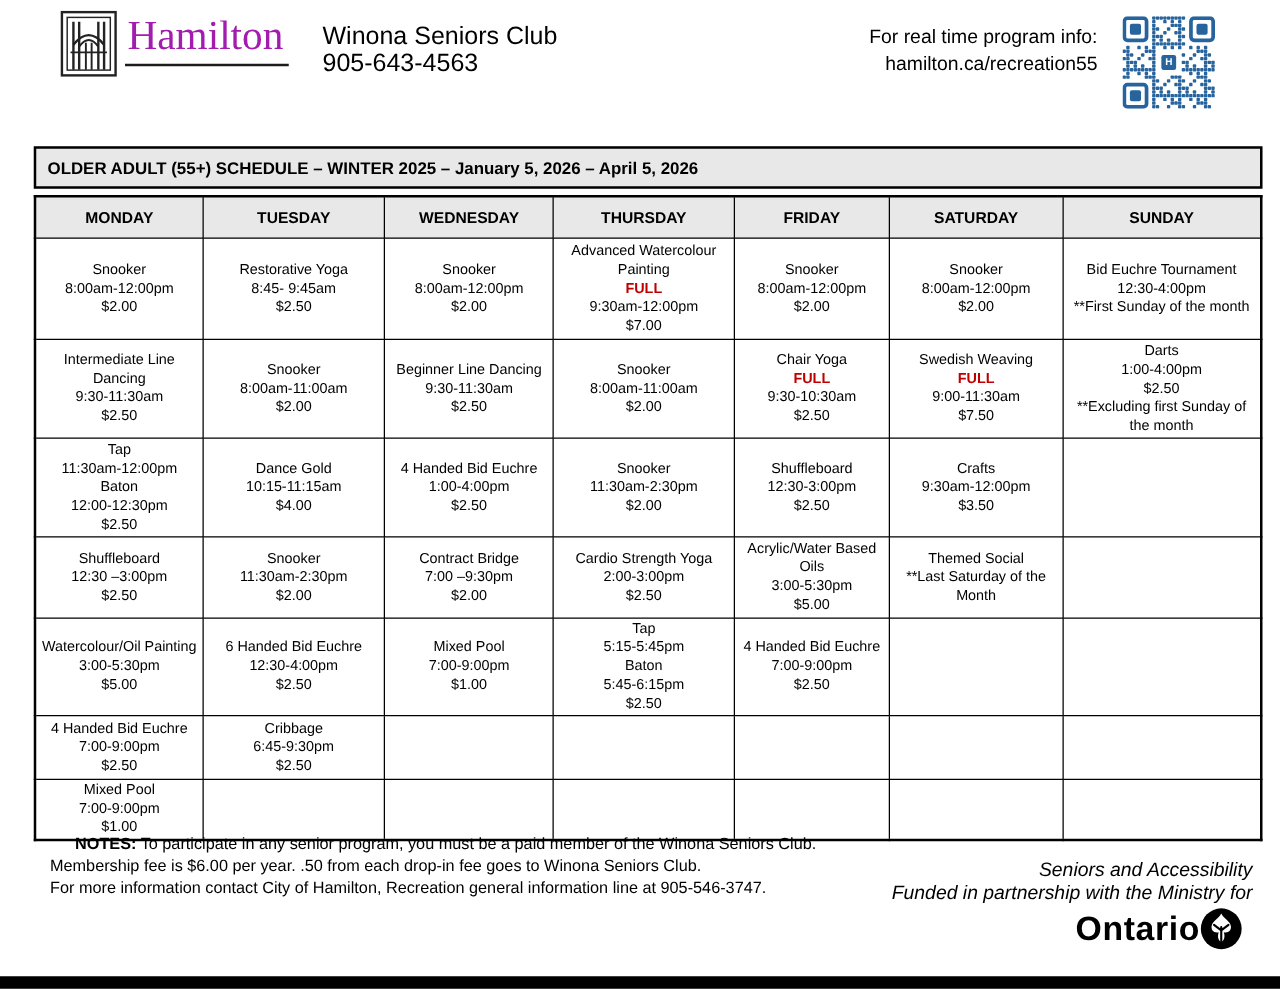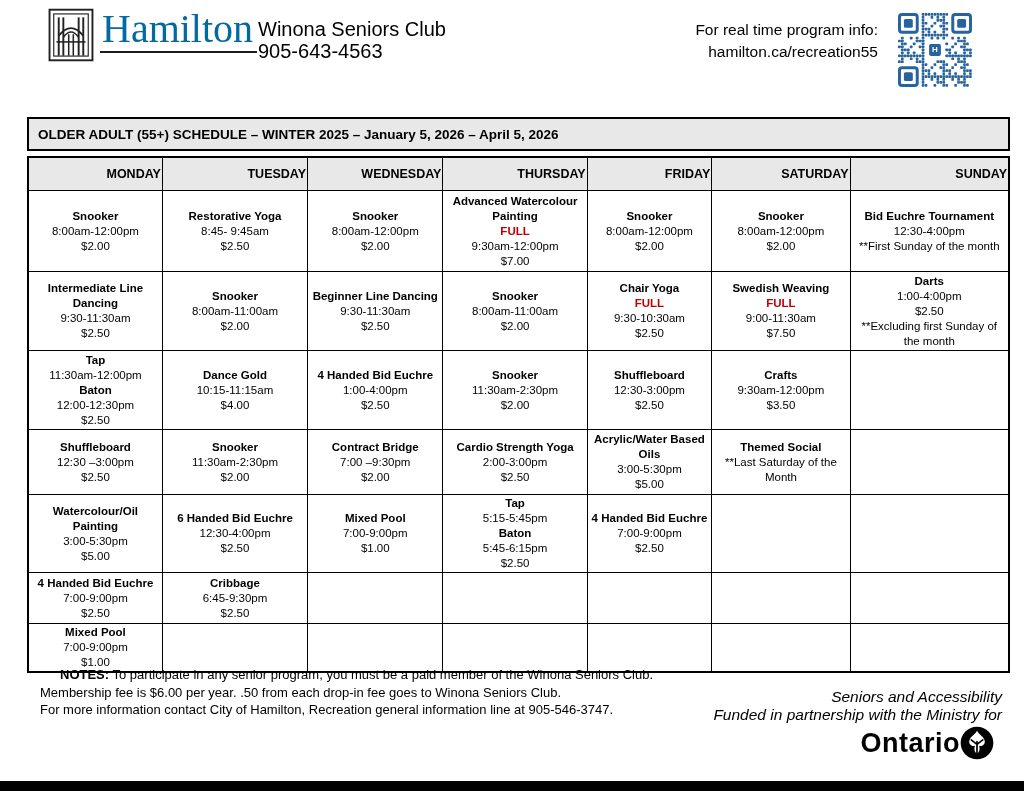--- a/index.html
+++ b/index.html
@@ -4,21 +4,21 @@
 <style>
   html,body{margin:0;padding:0;}
   body{
     width:1024px;height:791px;background:#fff;position:relative;
     font-family:"Liberation Sans",sans-serif;color:#000;overflow:hidden;
   }
   
   .logo-icon{position:absolute;left:48px;top:8px;width:46px;height:54px;}
   .wordmark{
     position:absolute;left:100px;top:8px;
-    font-family:"Liberation Serif",serif;font-size:40px;color:#0369a1;
+    font-family:"Liberation Serif",serif;font-size:33px;color:#a21caf;
     border-bottom:2px solid #1c1c1c;padding:0 4px 1px 2px;line-height:42px;
   }
   .address-block{
     position:absolute;left:258px;top:19px;
     font-weight:normal;font-size:20px;line-height:21.5px;
   }
   .info-block{
     position:absolute;right:146px;top:19px;text-align:right;
     font-size:15.5px;line-height:22px;
   }
@@ -32,28 +32,28 @@
     font-weight:bold;font-size:13.5px;
   }
   
   .sched{
     position:absolute;left:27px;top:156px;width:983px;
     border-collapse:collapse;table-layout:fixed;
     border:2px solid #000;
   }
   .sched th{
     border:1.5px solid #000;background:#e8e8e8;height:30px;
-    font-size:12.5px;font-weight:bold;text-align:right;
+    font-size:12.5px;font-weight:bold;text-align:center;
   }
   .sched td{
     border:1.5px solid #000;vertical-align:middle;text-align:center;
     padding:1px 2px;box-sizing:border-box;
   }
   .line{font-size:11.5px;line-height:15px;}
-  .line.b{font-weight:bold;}
+  .line.b{font-weight:normal;}
   .line.red{color:#c00000;font-weight:bold;}
   
   .notes{
     position:absolute;left:40px;top:666px;width:645px;
     font-size:13px;line-height:17.5px;
   }
   .notes .nlabel{font-weight:bold;margin-left:20px;}
   .funded{
     position:absolute;right:22px;top:688px;text-align:right;
     font-style:italic;font-size:15.5px;line-height:17.5px;

